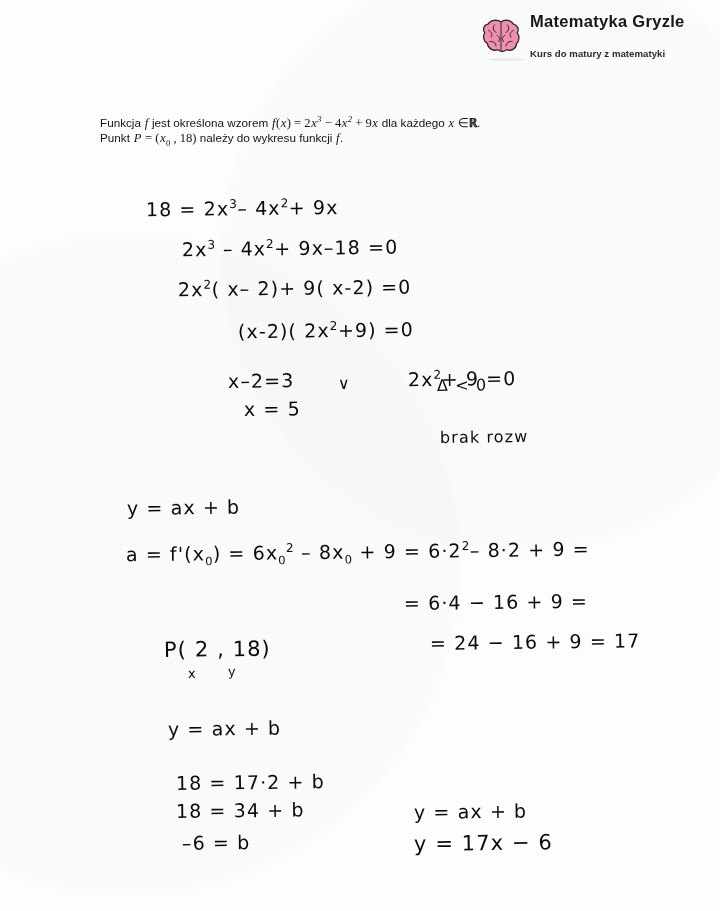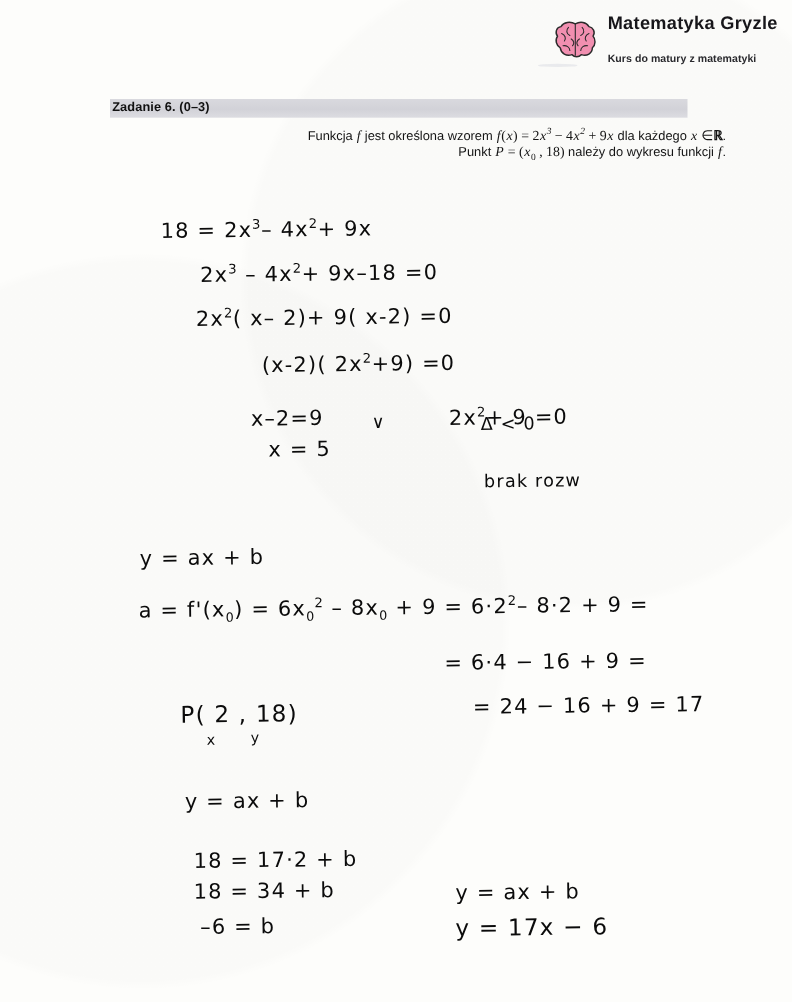--- a/index.html
+++ b/index.html
@@ -27,21 +27,20 @@
   
   #logo {
     position: absolute;
     left: 481px;
     top: 12px;
     width: 226px;
     height: 48px;
     display: flex;
     align-items: center;
     gap: 9px;
-    justify-content: flex-end;
   }
   #brain-icon {
     width: 40px;
     height: 36px;
     flex: 0 0 auto;
     display: block;
   }
   #logo-text {
     display: flex;
     flex-direction: column;
@@ -97,21 +96,20 @@
     left: 100px;
     top: 110px;
     width: 560px;
   }
   .task-line {
     font-size: 11.7px;
     color: #141414;
     white-space: nowrap;
     line-height: 18.5px;
     height: 18.5px;
-    text-align: right;
   }
   .mathit {
     font-family: "Liberation Serif", serif;
     font-style: italic;
     font-size: 12.6px;
     padding: 0 0.5px;
   }
   .mathup {
     font-family: "Liberation Serif", serif;
     font-size: 12.6px;
@@ -182,23 +180,20 @@
         <path d="M38 28 C34 30, 33 35, 36 38"></path>
       </g>
     </svg>
     <div id="logo-text">
       <div id="logo-title">Matematyka Gryzle</div>
       <div id="logo-sub">Kurs do matury z matematyki</div>
     </div>
     <div id="logo-shadow"></div>
   </div>
 
-  <div id="task-banner">
-    <span id="task-banner-label">Zadanie 6. (0–3)</span>
-  </div>
 
   <div id="task-body">
     <div class="task-line">
       <span>Funkcja</span>
       <span class="mathit">f</span>
       <span>jest określona wzorem</span>
       <span class="mathup"><span class="mathit">f</span>(<span class="mathit">x</span>) = 2<span class="mathit">x</span><span class="sup">3</span> − 4<span class="mathit">x</span><span class="sup">2</span> + 9<span class="mathit">x</span></span>
       <span>dla każdego</span>
       <span class="mathit">x</span>
       <span class="mathup">∈</span><span class="bb">ℝ</span><span>.</span>
@@ -212,21 +207,21 @@
   </div>
 
   <div class="hw" style="left:146px; top:198px;">18 = 2x<span class="p">3</span>– 4x<span class="p">2</span>+ 9x</div>
 
   <div class="hw" style="left:182px; top:238px;">2x<span class="p">3</span> –  4x<span class="p">2</span>+ 9x–18 =0</div>
 
   <div class="hw" style="left:178px; top:278px;">2x<span class="p">2</span>( x– 2)+ 9( x-2) =0</div>
 
   <div class="hw" style="left:238px; top:320px;">(x-2)( 2x<span class="p">2</span>+9) =0</div>
 
-  <div class="hw" style="left:228px; top:370px;">x–2=9</div>
+  <div class="hw" style="left:228px; top:370px;">x–2=3</div>
   <div class="hw" style="left:244px; top:398px;">x = 5</div>
   <div class="hw small" style="left:338px; top:374px;">∨</div>
   <div class="hw" style="left:408px; top:368px;">2x<span class="p">2</span>+ 9 =0</div>
   <div class="hw small" style="left:437px; top:376px;">Δ &lt; 0</div>
   <div class="hw small" style="left:440px; top:428px;">brak rozw</div>
 
   <div class="hw" style="left:127px; top:497px;">y = ax + b</div>
 
   <div class="hw" style="left:126px; top:543px;">a = f'(x<span class="b">0</span>) = 6x<span class="b">0</span><span class="p">2</span> – 8x<span class="b">0</span> + 9 =  6·2<span class="p">2</span>– 8·2 + 9 =</div>
 

